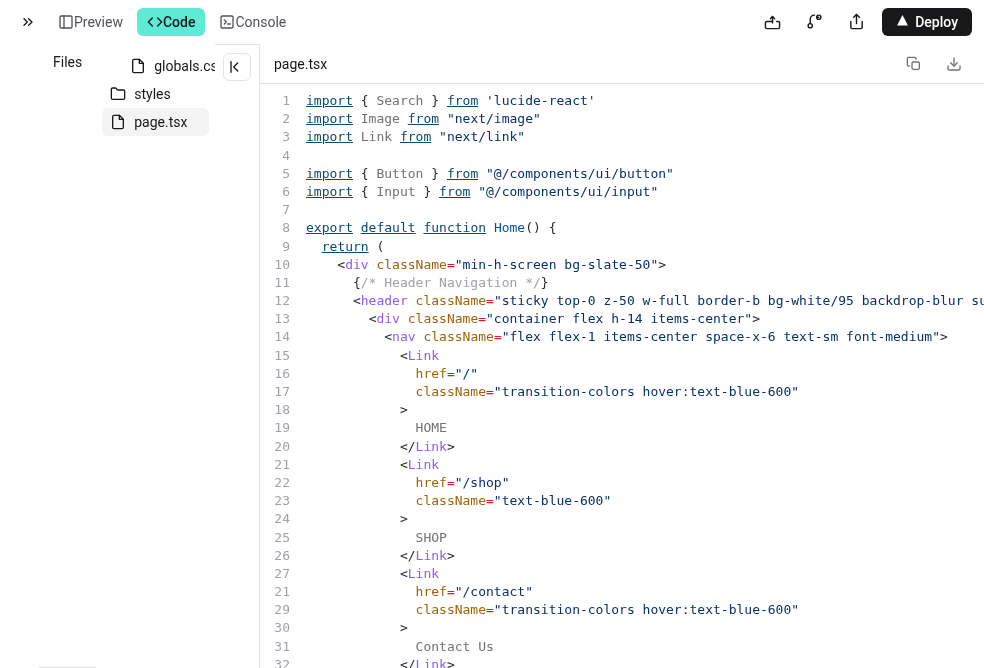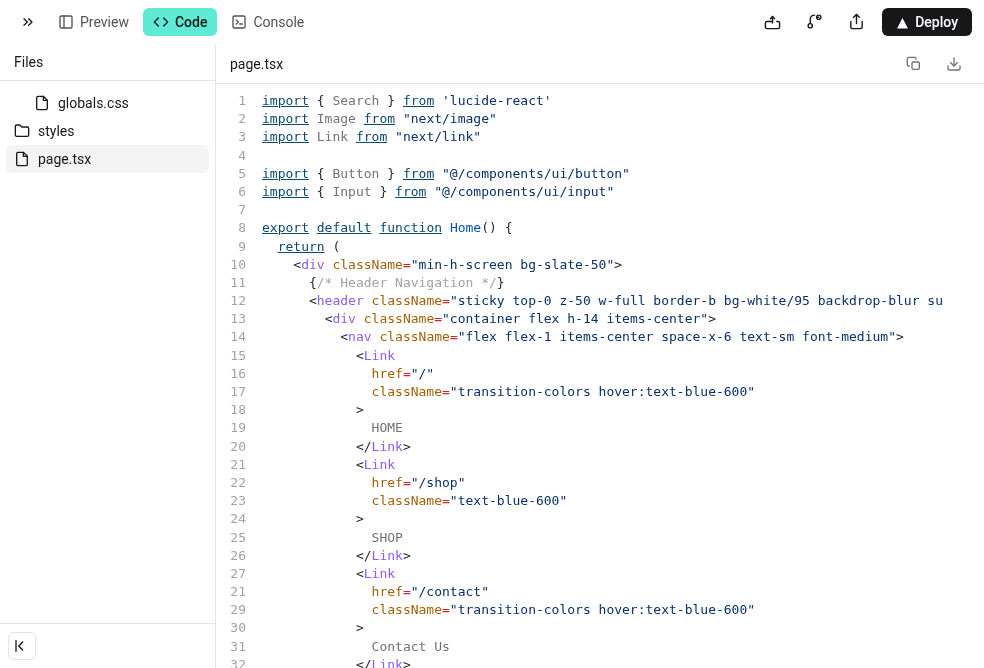--- a/index.html
+++ b/index.html
@@ -1,27 +1,27 @@
 <!DOCTYPE html>
 <html><head>
 <meta charset="utf-8">
 <style>
 * { margin: 0; padding: 0; box-sizing: border-box; }
 body { font-family: -apple-system, BlinkMacSystemFont, "Segoe UI", Roboto, sans-serif; font-size: 14px; color: #18181b; background: #fff; width: 984px; height: 668px; overflow: hidden; }
 
 .topbar { height: 44px; display: flex; align-items: center; padding: 0 12px; gap: 8px; border-bottom: 1px solid #fff; }
 .topbar-left { display: flex; align-items: center; gap: 4px; }
 .topbar-right { margin-left: auto; display: flex; align-items: center; gap: 10px; }
-.tab-btn { display: flex; align-items: center; gap: 6px; padding: 6px 10px; border-radius: 6px; cursor: pointer; font-size: 14px; color: #52525b; }
+.tab-btn { display: flex; align-items: center; gap: 0; padding: 6px 10px; border-radius: 6px; cursor: pointer; font-size: 14px; color: #52525b; }
 .tab-btn.active { background: #5eead4; color: #18181b; font-weight: 500; }
 .icon-btn { width: 32px; height: 32px; display: flex; align-items: center; justify-content: center; border-radius: 6px; cursor: pointer; color: #18181b; }
-.deploy-btn { background: #18181b; color: #fff; border-radius: 6px; padding: 6px 14px; display: flex; align-items: flex-end; gap: 6px; font-size: 14px; font-weight: 500; cursor: pointer; }
+.deploy-btn { background: #18181b; color: #fff; border-radius: 6px; padding: 6px 14px; display: flex; align-items: flex-start; gap: 6px; font-size: 14px; font-weight: 500; cursor: pointer; }
 
 .main { display: flex; height: calc(668px - 44px); }
-.sidebar { width: 216px; border-right: 1px solid #e4e4e7; display: flex; flex-direction: column; }
+.sidebar { width: 260px; border-right: 1px solid #e4e4e7; display: flex; flex-direction: row; padding-left: 39px; }
 .sidebar-header { padding: 10px 14px; font-size: 14px; color: #18181b; border-bottom: 1px solid #e4e4e7; }
 .file-tree { padding: 8px 6px; flex: 1; overflow: auto; }
 .tree-item { display: flex; align-items: center; gap: 8px; padding: 6px 8px; border-radius: 6px; cursor: pointer; color: #18181b; }
 .tree-item.indent { padding-left: 28px; }
 .tree-item.selected { background: #f4f4f5; }
 .tree-item svg { flex-shrink: 0; }
 
 .sidebar-footer { padding: 8px; border-top: 1px solid #e4e4e7; }
 .collapse-btn { width: 28px; height: 28px; display: flex; align-items: center; justify-content: center; border: 1px solid #e4e4e7; border-radius: 6px; cursor: pointer; }
 

